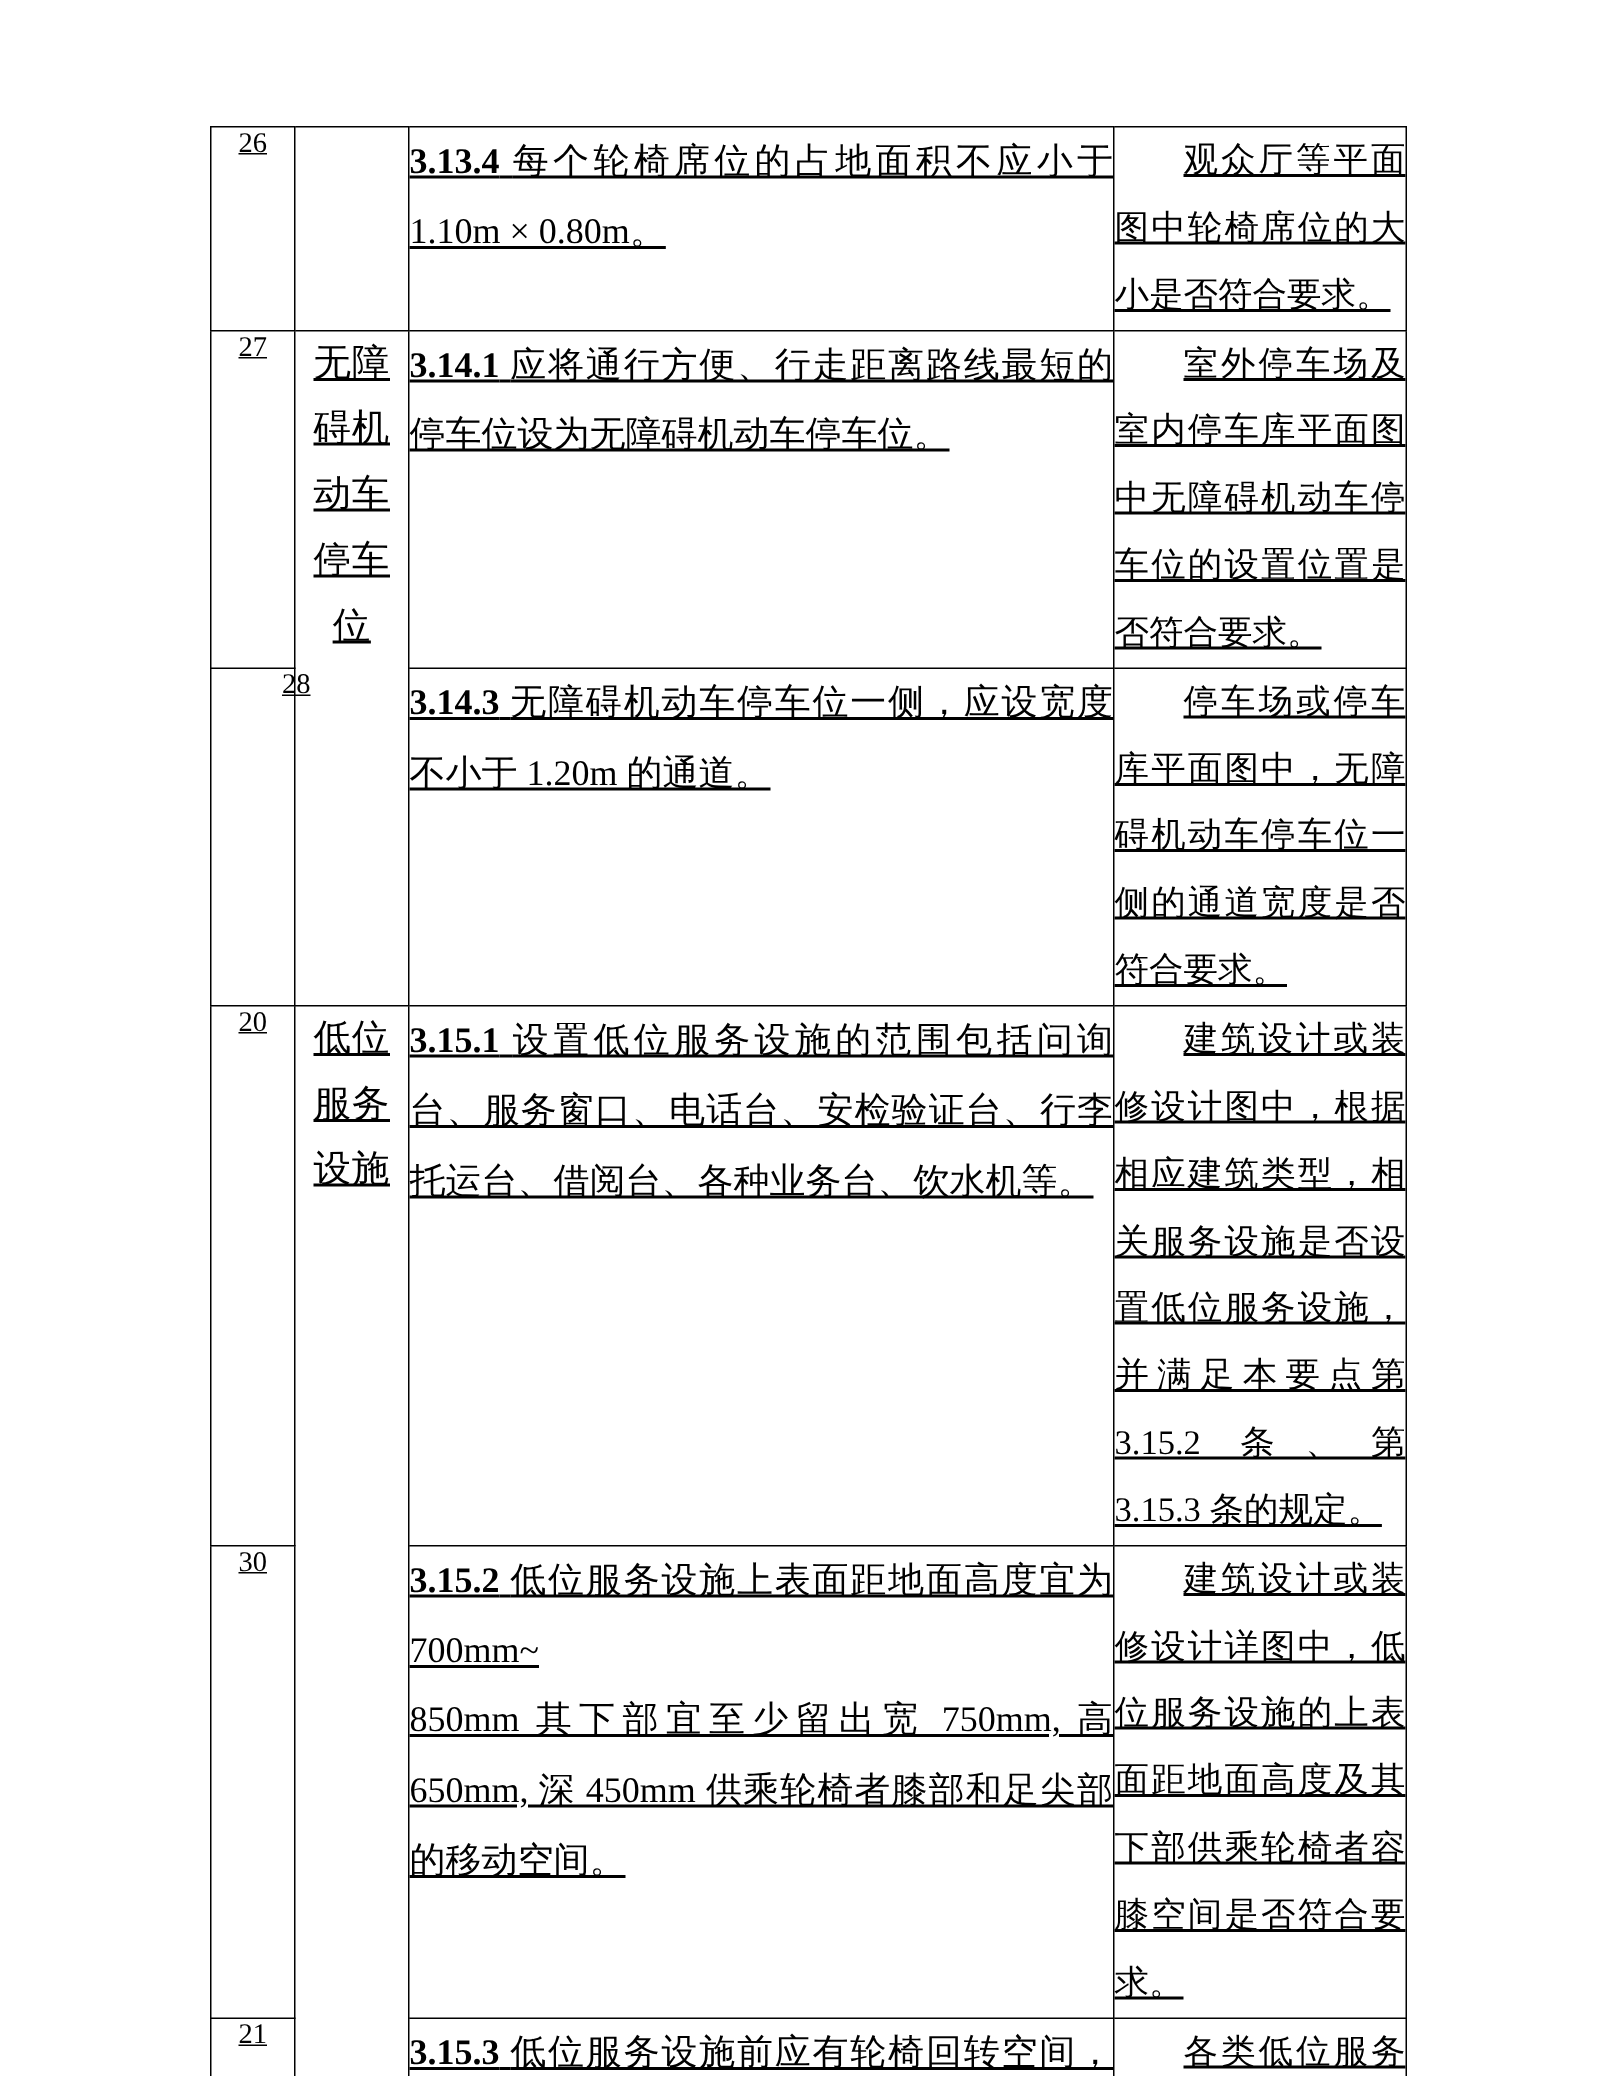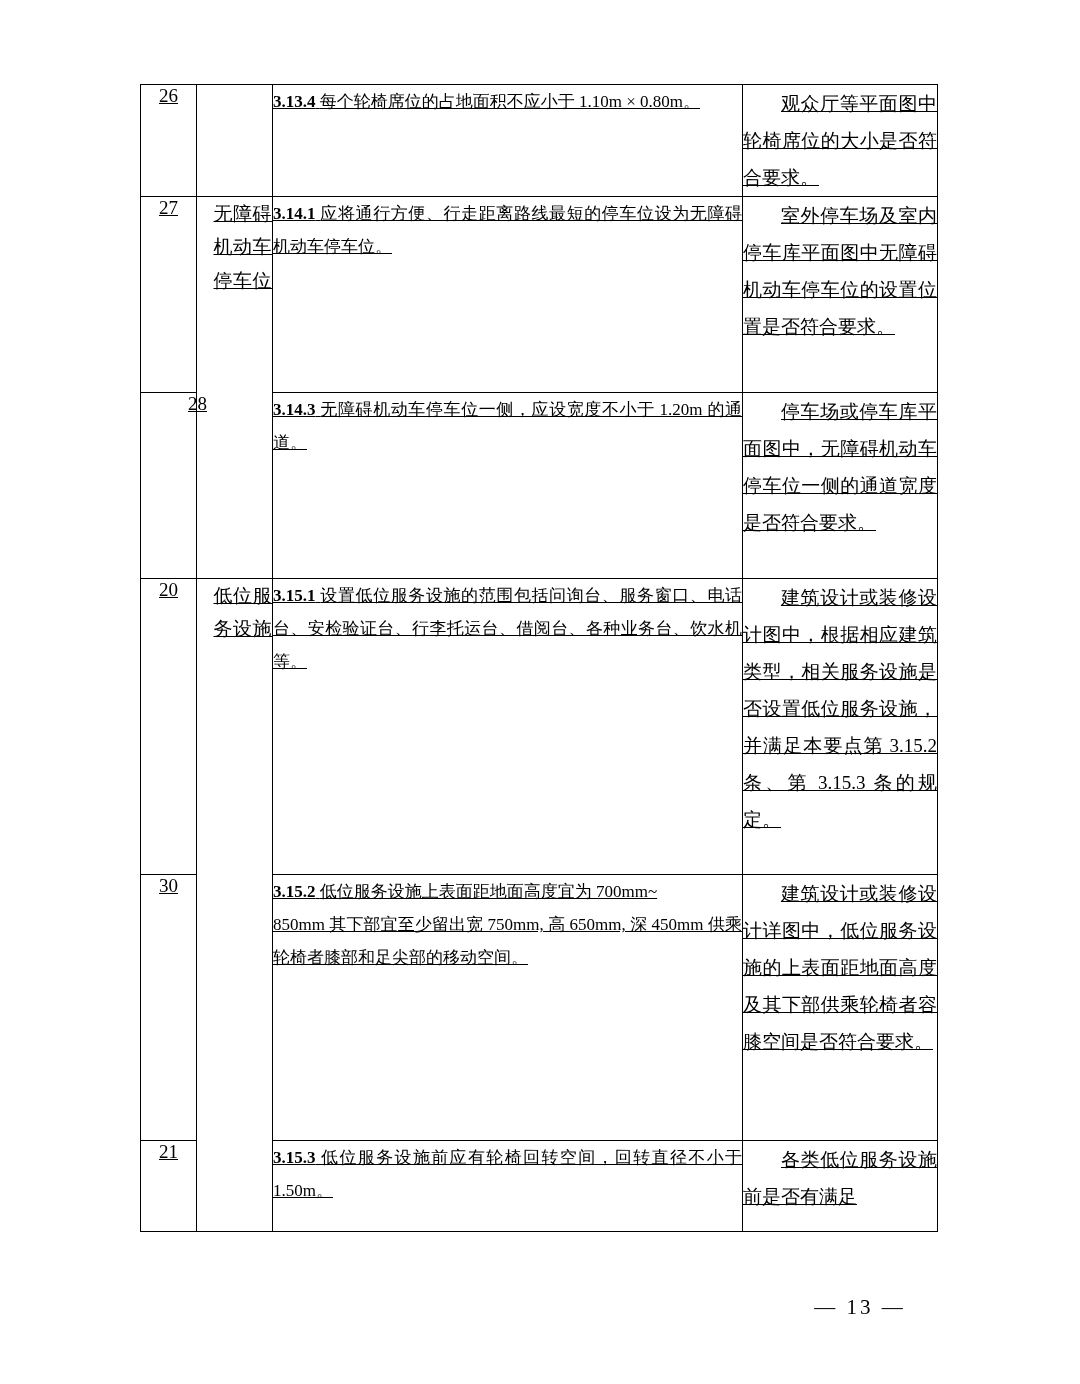--- a/index.html
+++ b/index.html
@@ -41,36 +41,36 @@
   .col-body  { width: 470px; }
   .col-check { width: 195px; }
 
   .cell-num {
     text-align: center;
     vertical-align: middle;
     font-size: 19px;
     font-family: "Liberation Serif", serif;
   }
   .cell-cat {
-    text-align: right;
+    text-align: center;
     vertical-align: middle;
-    font-size: 19px;
+    font-size: 25px;
     line-height: 1.75;
     font-family: "Liberation Serif", serif;
     letter-spacing: 0.5px;
   }
   .cell-body {
     padding: 14px 14px 14px 16px;
-    font-size: 17px;
+    font-size: 24px;
     line-height: 1.95;
     text-align: justify;
   }
   .cell-check {
     padding: 14px 14px 14px 14px;
-    font-size: 19px;
+    font-size: 23px;
     line-height: 1.95;
     text-align: justify;
     text-indent: 2em;
   }
   .clause-no {
     font-weight: bold;
   }
   .page-footer {
     position: absolute;
     left: 0;
@@ -135,17 +135,14 @@
       </tr>
 
       <tr>
         <td class="cell-num" style="height:90px;">21</td>
         <td class="cell-body"><span class="clause-no">3.15.3</span> <span>低位服务设施前应有轮椅回转空间，回转直径不小于 1.50m。</span></td>
         <td class="cell-check">各类低位服务设施前是否有满足</td>
       </tr>
     </tbody>
   </table>
 
-  <div class="page-footer">
-    <span class="footer-inner">— 13 —</span>
-  </div>
 
 </div>
 
 </body></html>

